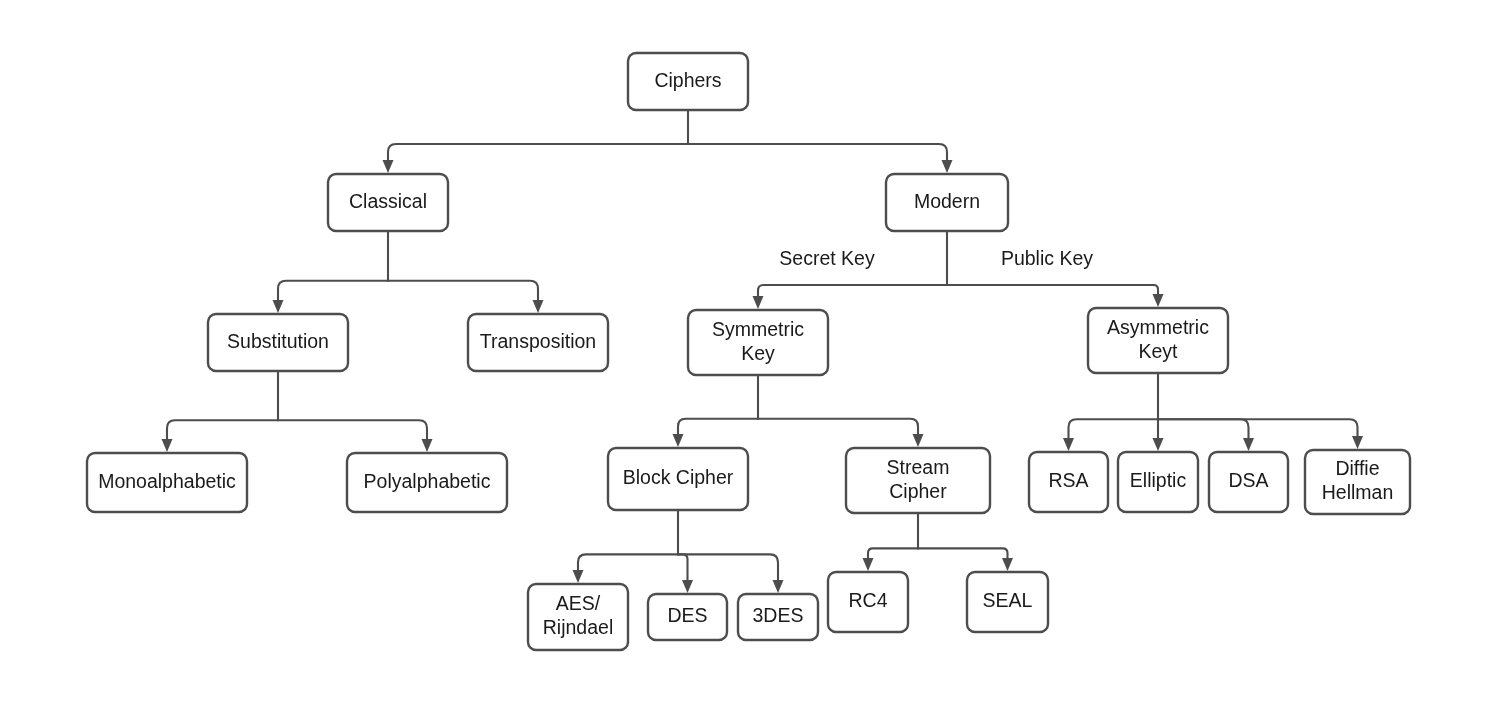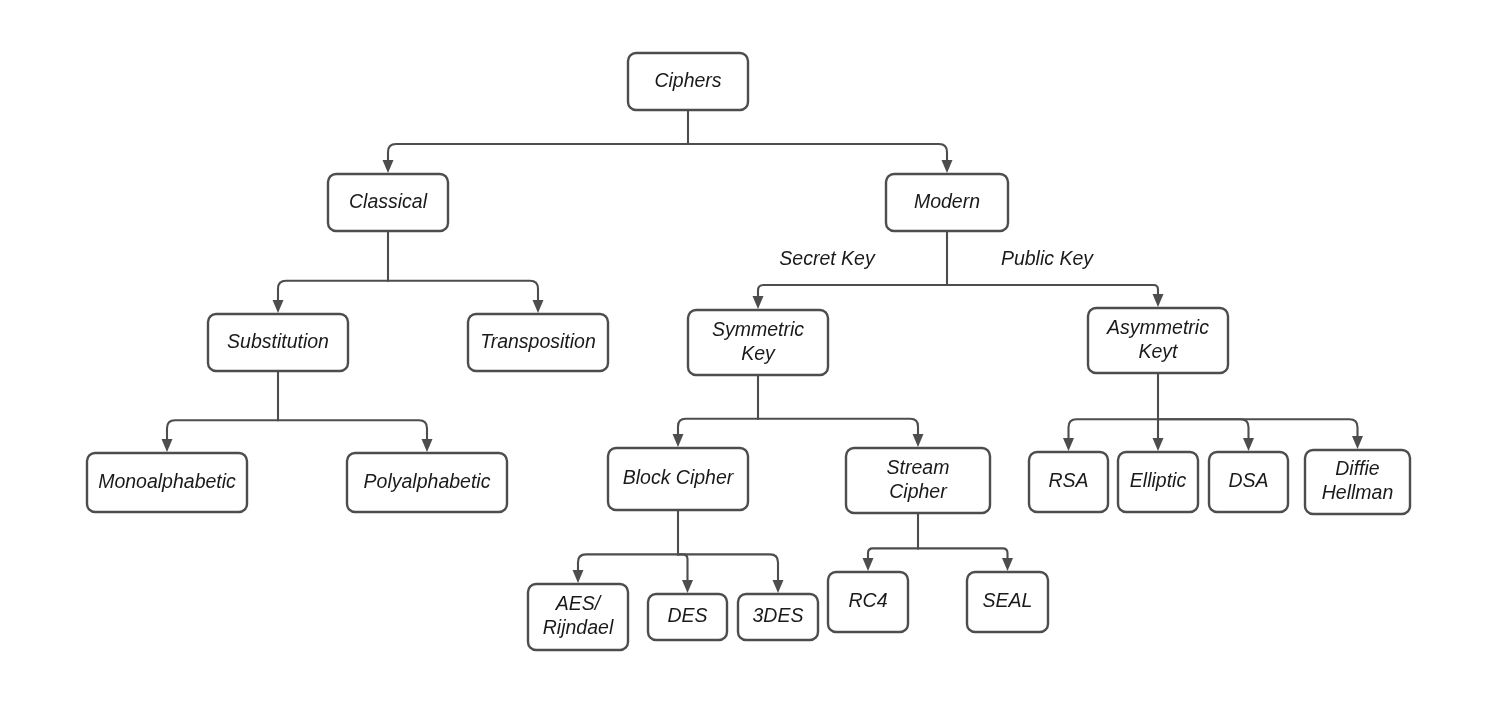--- a/index.html
+++ b/index.html
@@ -10,21 +10,20 @@
   body {
     width: 1496px;
     height: 704px;
     font-family: "Liberation Sans", sans-serif;
     overflow: hidden;
   }
   #diagram-root {
     position: relative;
     width: 1496px;
     height: 668px;
-    font-style: italic;
   }
   svg#flow {
     display: block;
     width: 1496px;
     height: 704px;
   }
   .node-rect {
     fill: #ffffff;
     stroke: #4d4d4d;
     stroke-width: 2.4;

